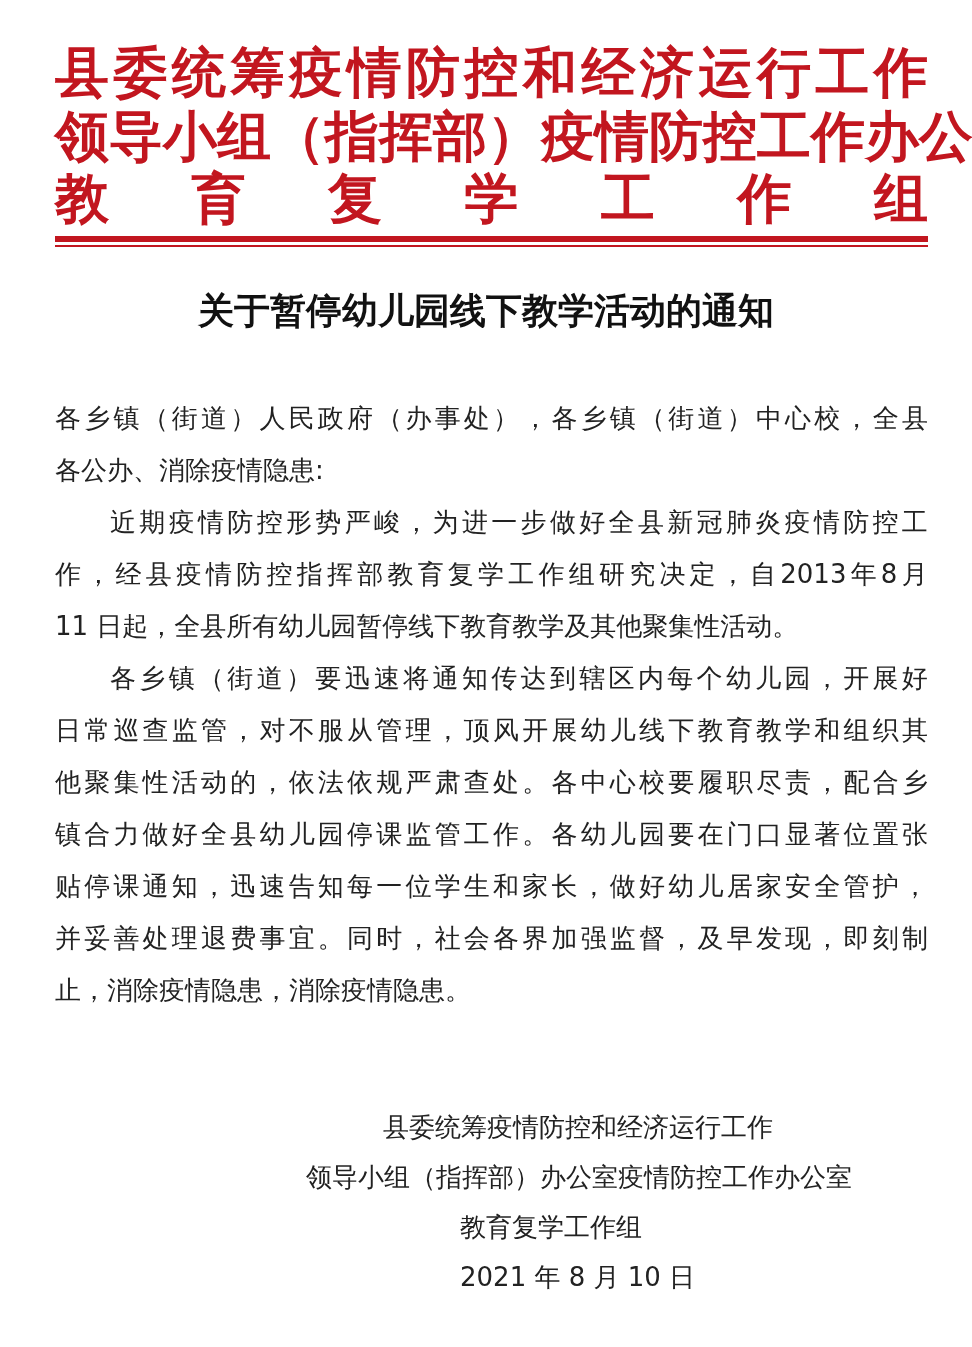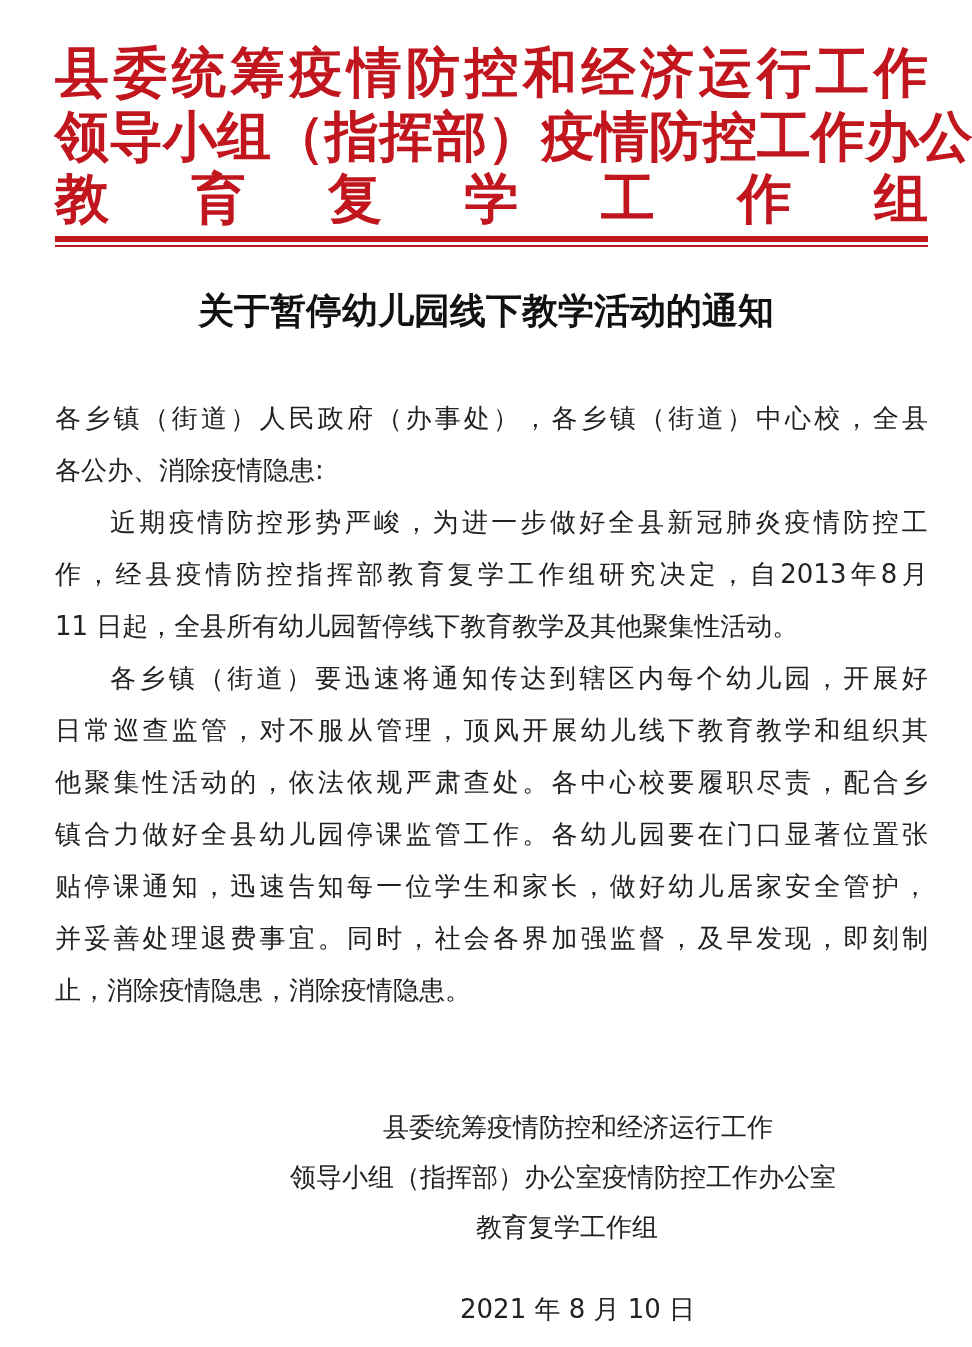--- a/index.html
+++ b/index.html
@@ -449,16 +449,16 @@
         <span class="ch">即</span>
         <span class="ch">刻</span>
         <span class="ch">制</span>
       </div>
     <div class="line short">止，消除疫情隐患，消除疫情隐患。</div>
   </div>
 </div>
 
 <div class="signature">
   <div class="sig-line" style="left:383px; top:0px;">县委统筹疫情防控和经济运行工作</div>
-  <div class="sig-line" style="left:290px; top:50px;">领导小组（指挥部）办公室疫情防控工作办公室</div>
-  <div class="sig-line" style="left:476px; top:100px;">教育复学工作组</div>
-  <div class="sig-line" style="left:460px; top:150px;margin-top:32px;">2021 年 8 月 10 日</div>
+  <div class="sig-line" style="left:306px; top:50px;">领导小组（指挥部）办公室疫情防控工作办公室</div>
+  <div class="sig-line" style="left:460px; top:100px;">教育复学工作组</div>
+  <div class="sig-line" style="left:460px; top:150px;">2021 年 8 月 10 日</div>
 </div>
 
 </body></html>

